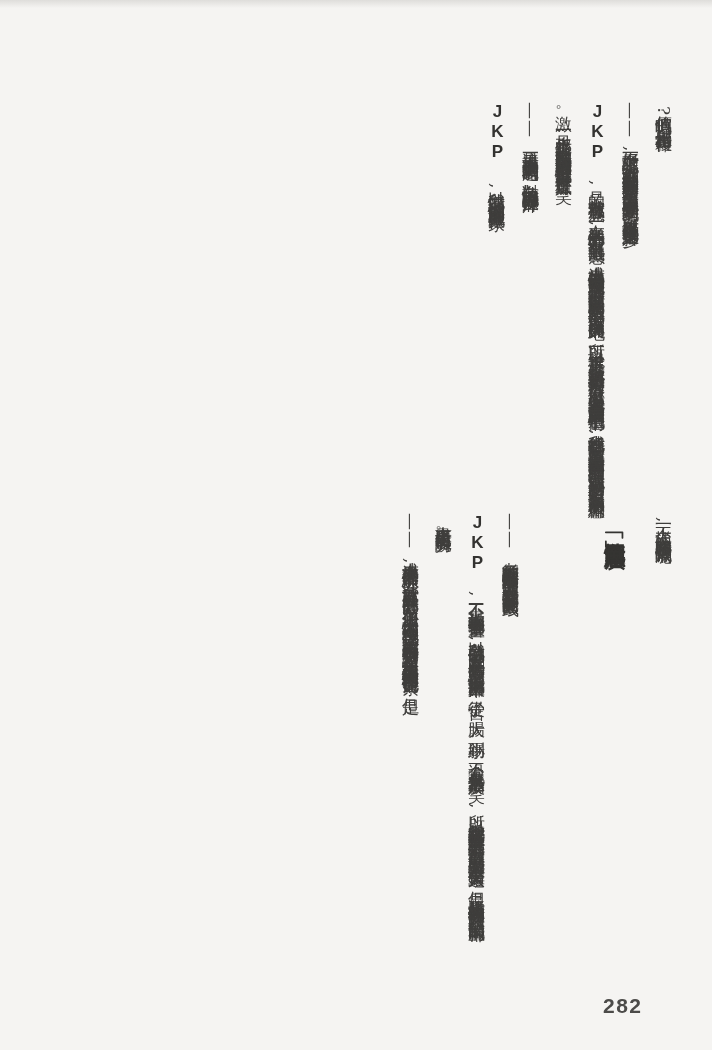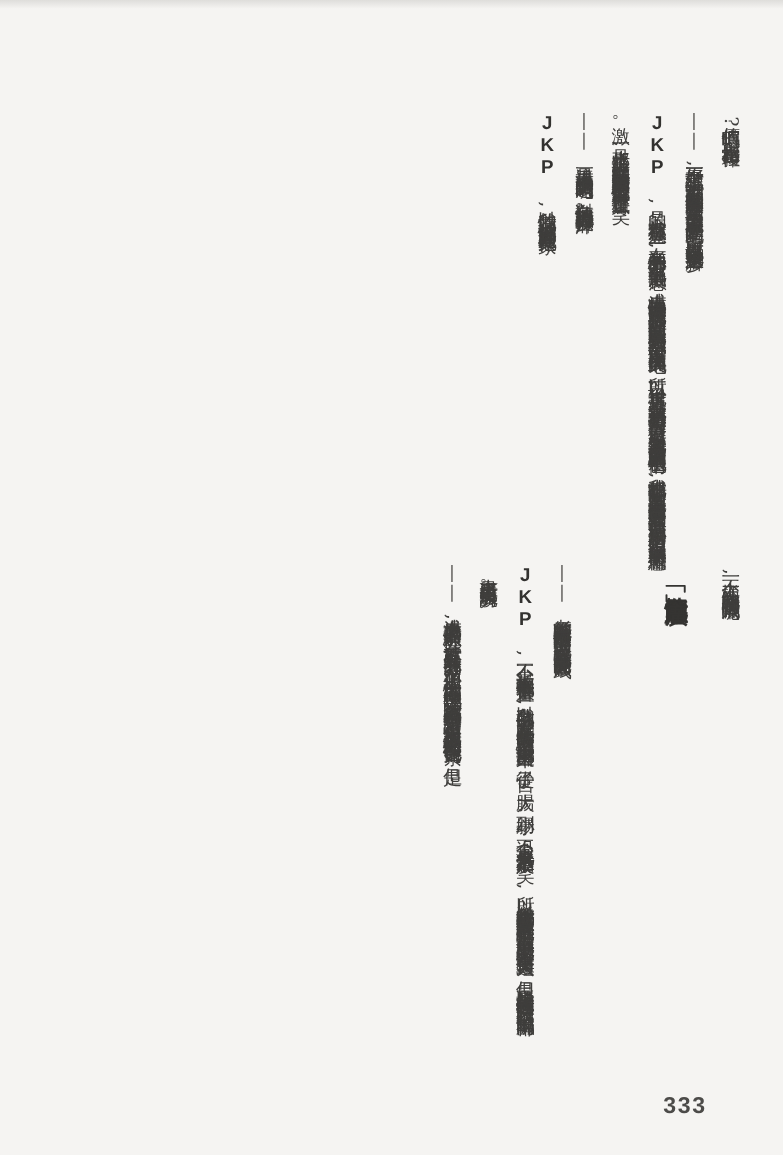--- a/index.html
+++ b/index.html
@@ -86,15 +86,15 @@
   </div>
 
   <div class="vtext section-bottom">
     <p><span>不太一樣,因此有段時間陷入了低潮呢。</span></p>
     <h2 class="section-heading">「色情」的範圍愈來愈廣</h2>
     <p><span>——老師您的斷面圖特徵是斷層掃描型的大分鏡,我覺得是非常美麗的斷面圖形式。</span></p>
     <p><span class="speaker">JKP</span><span>不不,最近的年輕人每個都太會畫了。以我自己的例子,尤其是在剛出道的時候,都習慣把內臟全部畫出來。從子宮、大腸、到小腸。不過,凡事果然是過猶不及(笑)。所以,近年我都會時時提醒自己畫女陰的話就只畫子宮,畫肛門的話就只畫大腸,不要畫得太過頭。但是,將量體很大的物體插入身體時,把全部的內臟都畫出來還是比較有說服力。</span></p>
     <p><span>——成人漫畫業界的習慣,外性器(露在外面可以看見的部分)必須加上修正,內性器則不修正也沒關係;雖然東京都條例中沒有特別討論過,但我想日本人的習慣仍不把內性器視作色情元素。但是,</span></p>
   </div>
 
-  <div class="page-number">333</div>
+  <div class="page-number">282</div>
 
 </div>
 
 </body></html>

